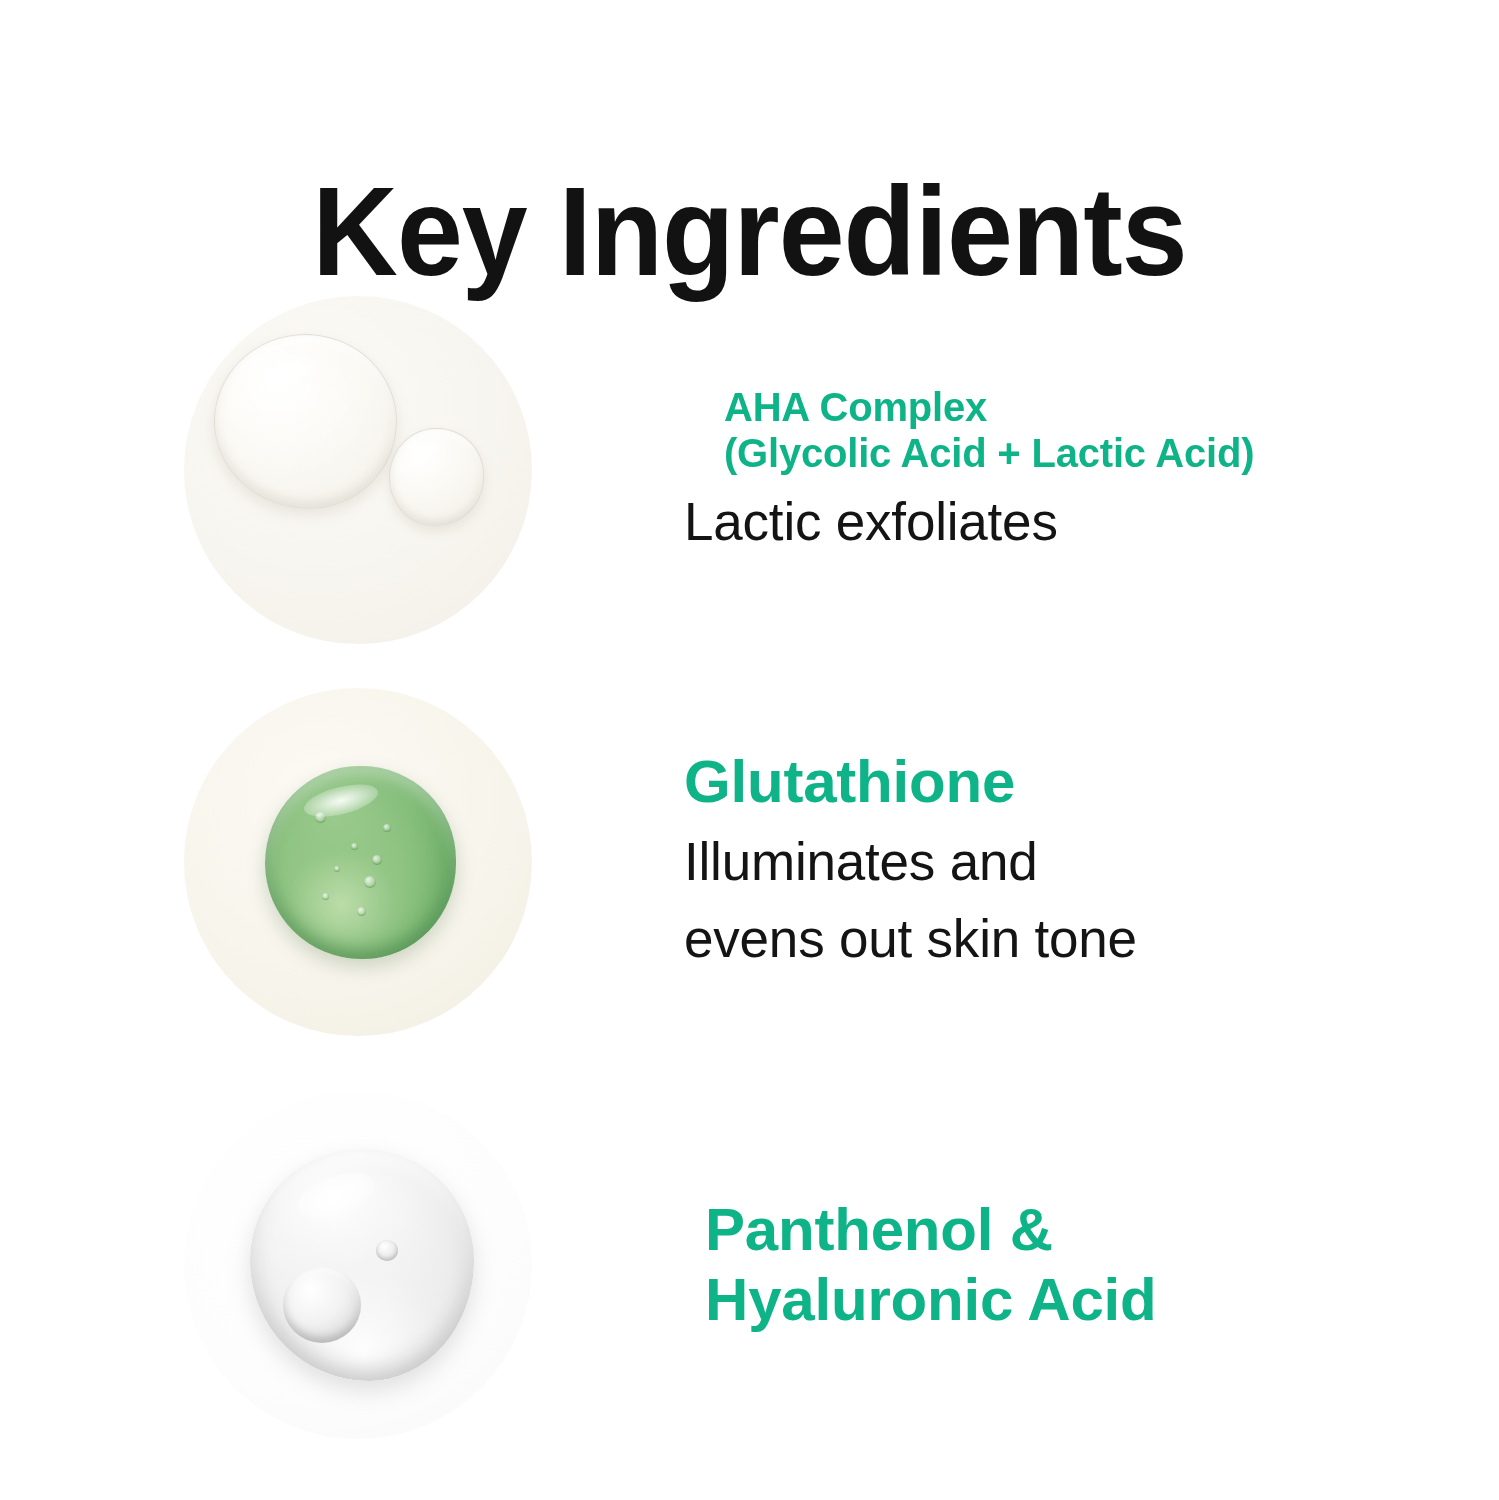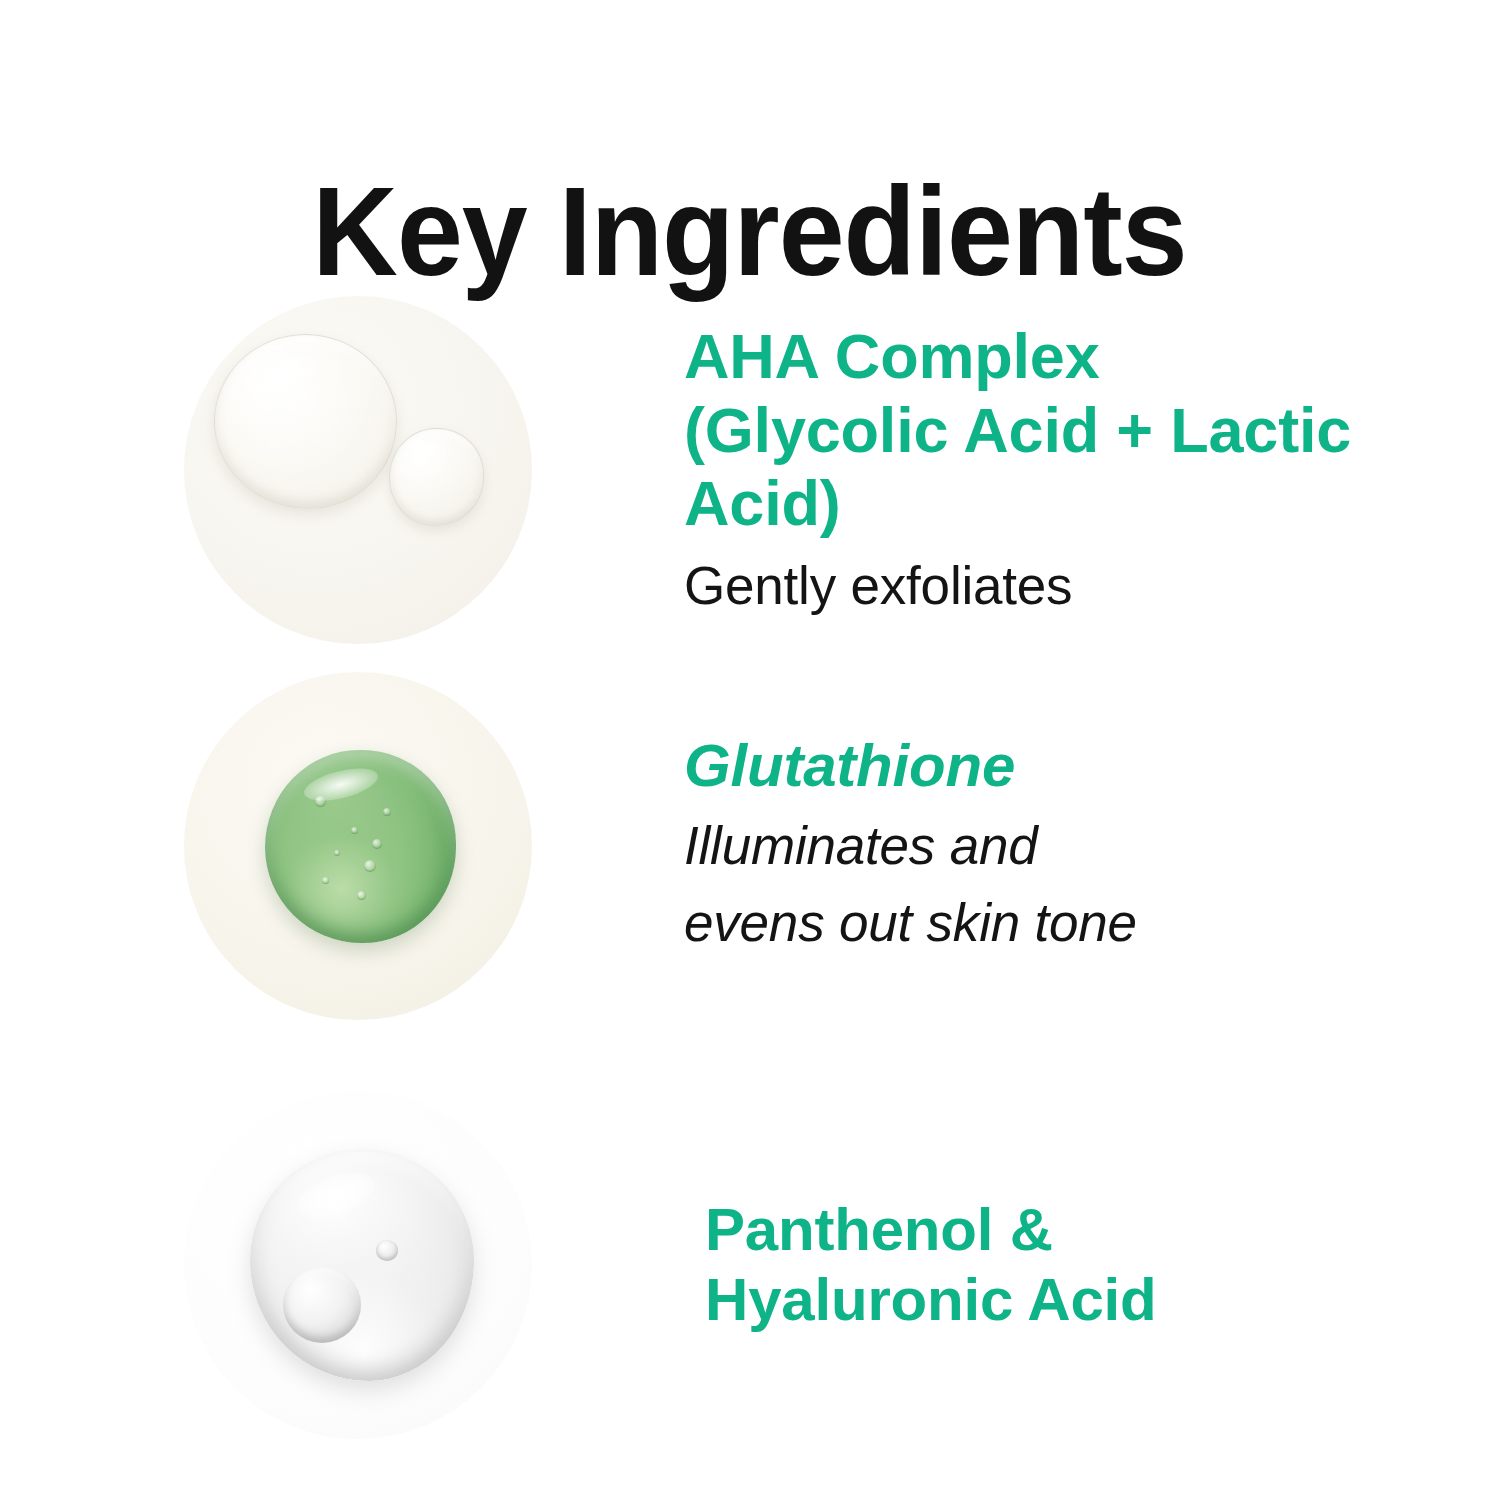--- a/index.html
+++ b/index.html
@@ -50,21 +50,21 @@
   }
 
   .row {
     position: absolute;
     left: 0;
     width: 1499px;
     display: flex;
     align-items: center;
   }
   .row-1 { top: 280px;  height: 380px; }
-  .row-2 { top: 656px;  height: 380px; font-style: italic; }
+  .row-2 { top: 672px;  height: 380px; }
   .row-3 { top: 1075px; height: 380px; gap: 21px; }
 
   
   .swatch-wrap {
     position: relative;
     width: 400px;
     height: 400px;
     margin-left: 158px;
     flex: 0 0 auto;
   }
@@ -263,21 +263,21 @@
   .ing-desc {
     font-family: "Liberation Sans Narrow", "Liberation Sans", sans-serif;
     font-weight: 400;
     font-size: 53px;
     line-height: 1.28;
     color: #141414;
     margin: 14px 0 0 0;
     letter-spacing: -0.2px;
     white-space: pre-line;
   }
-  .row-1 .ing-name { font-size: 63px; }
+  .row-1 .ing-name { font-size: 40px; margin-left: 40px; }
   .row-1 .ing-desc { margin-top: 12px; }
   .row-2 .ing-desc { margin-top: 8px; line-height: 1.44; }
   .row-3 .ing-desc { margin-top: 14px; }
 </style>
 </head>
 <body>
 
 <div class="page">
 
   <h1 class="title">Key Ingredients</h1>
@@ -288,21 +288,21 @@
       <div class="swatch-wrap">
         <div class="glow"></div>
         <div class="disc disc-1">
           <div class="drop-clear-big"></div>
           <div class="drop-clear-small"></div>
         </div>
       </div>
       <div class="text-col">
         <p class="ing-name">AHA Complex
 (Glycolic Acid + Lactic Acid)</p>
-        <p class="ing-desc">Gently exfoliates</p>
+        <p class="ing-desc">Lactic exfoliates</p>
       </div>
     </div>
 
     <div class="row row-2">
       <div class="swatch-wrap">
         <div class="glow"></div>
         <div class="disc disc-2">
           <div class="drop-green">
             <span class="bubble" style="left:26%;top:24%;width:11px;height:11px;"></span>
             <span class="bubble" style="left:62%;top:30%;width:8px;height:8px;"></span>

